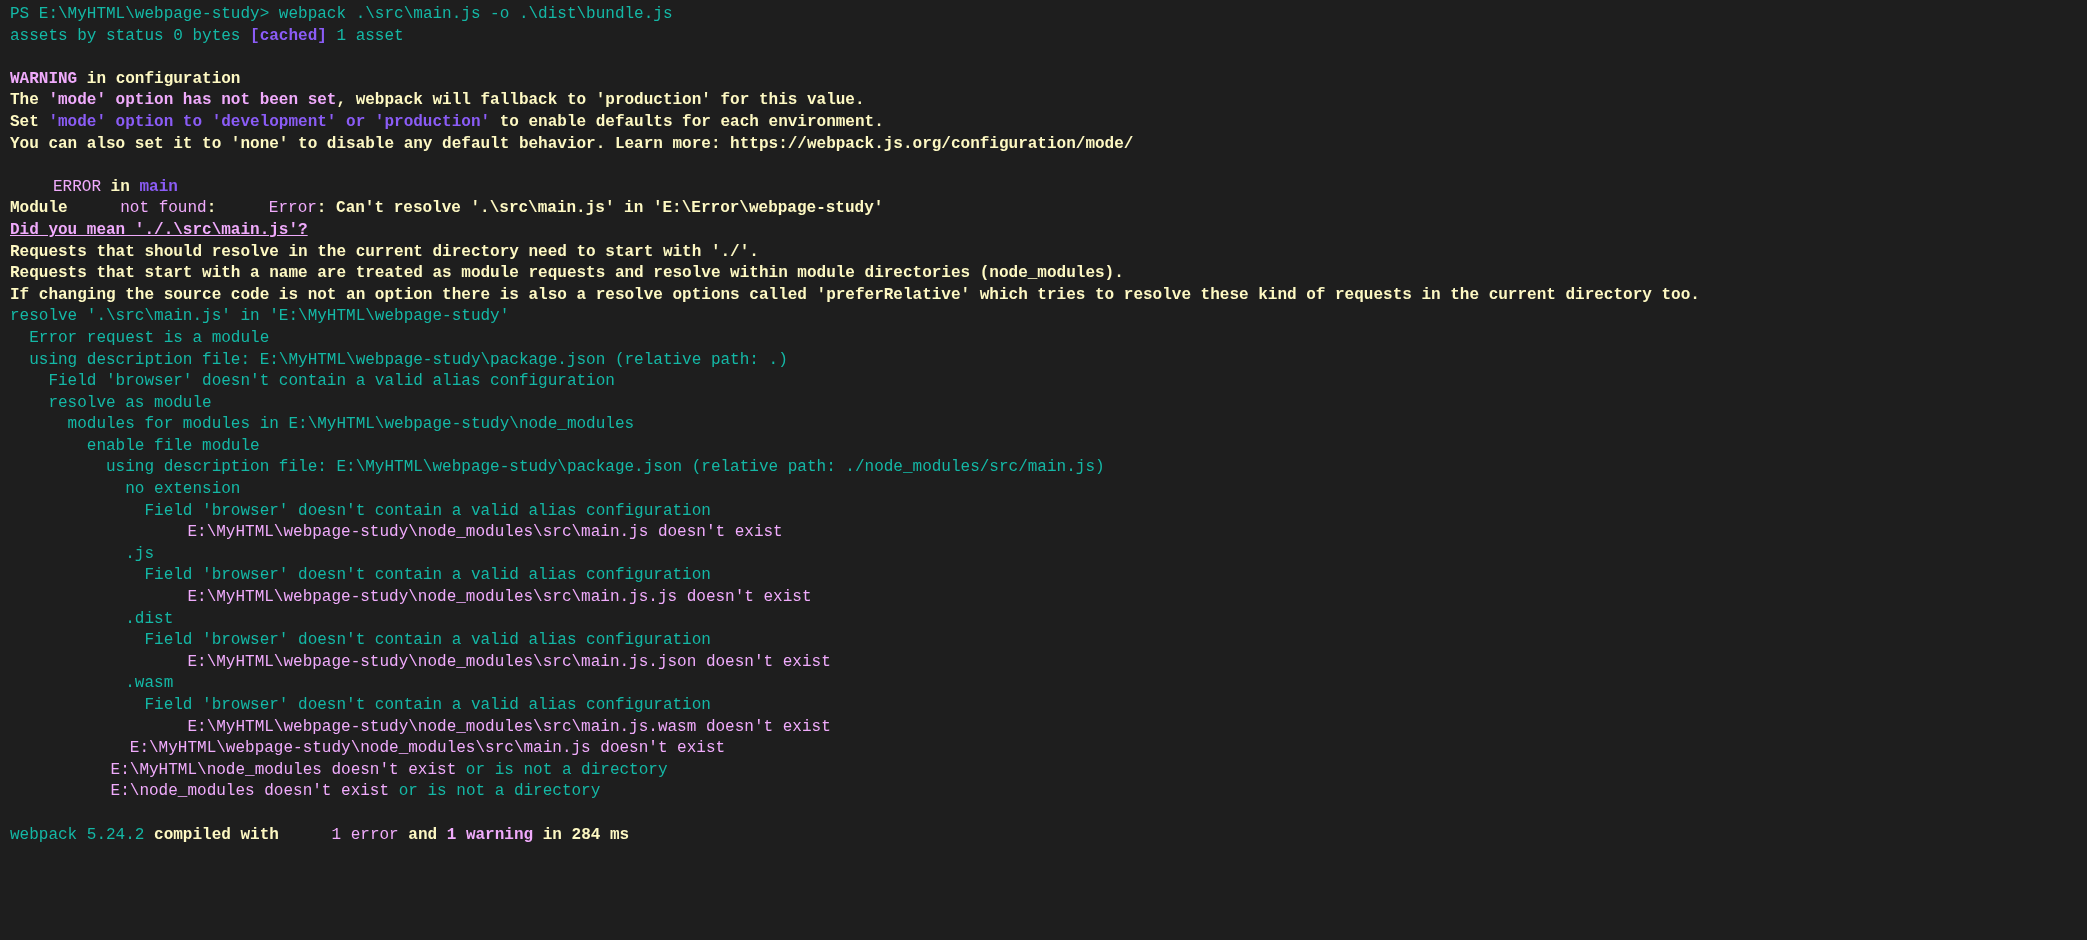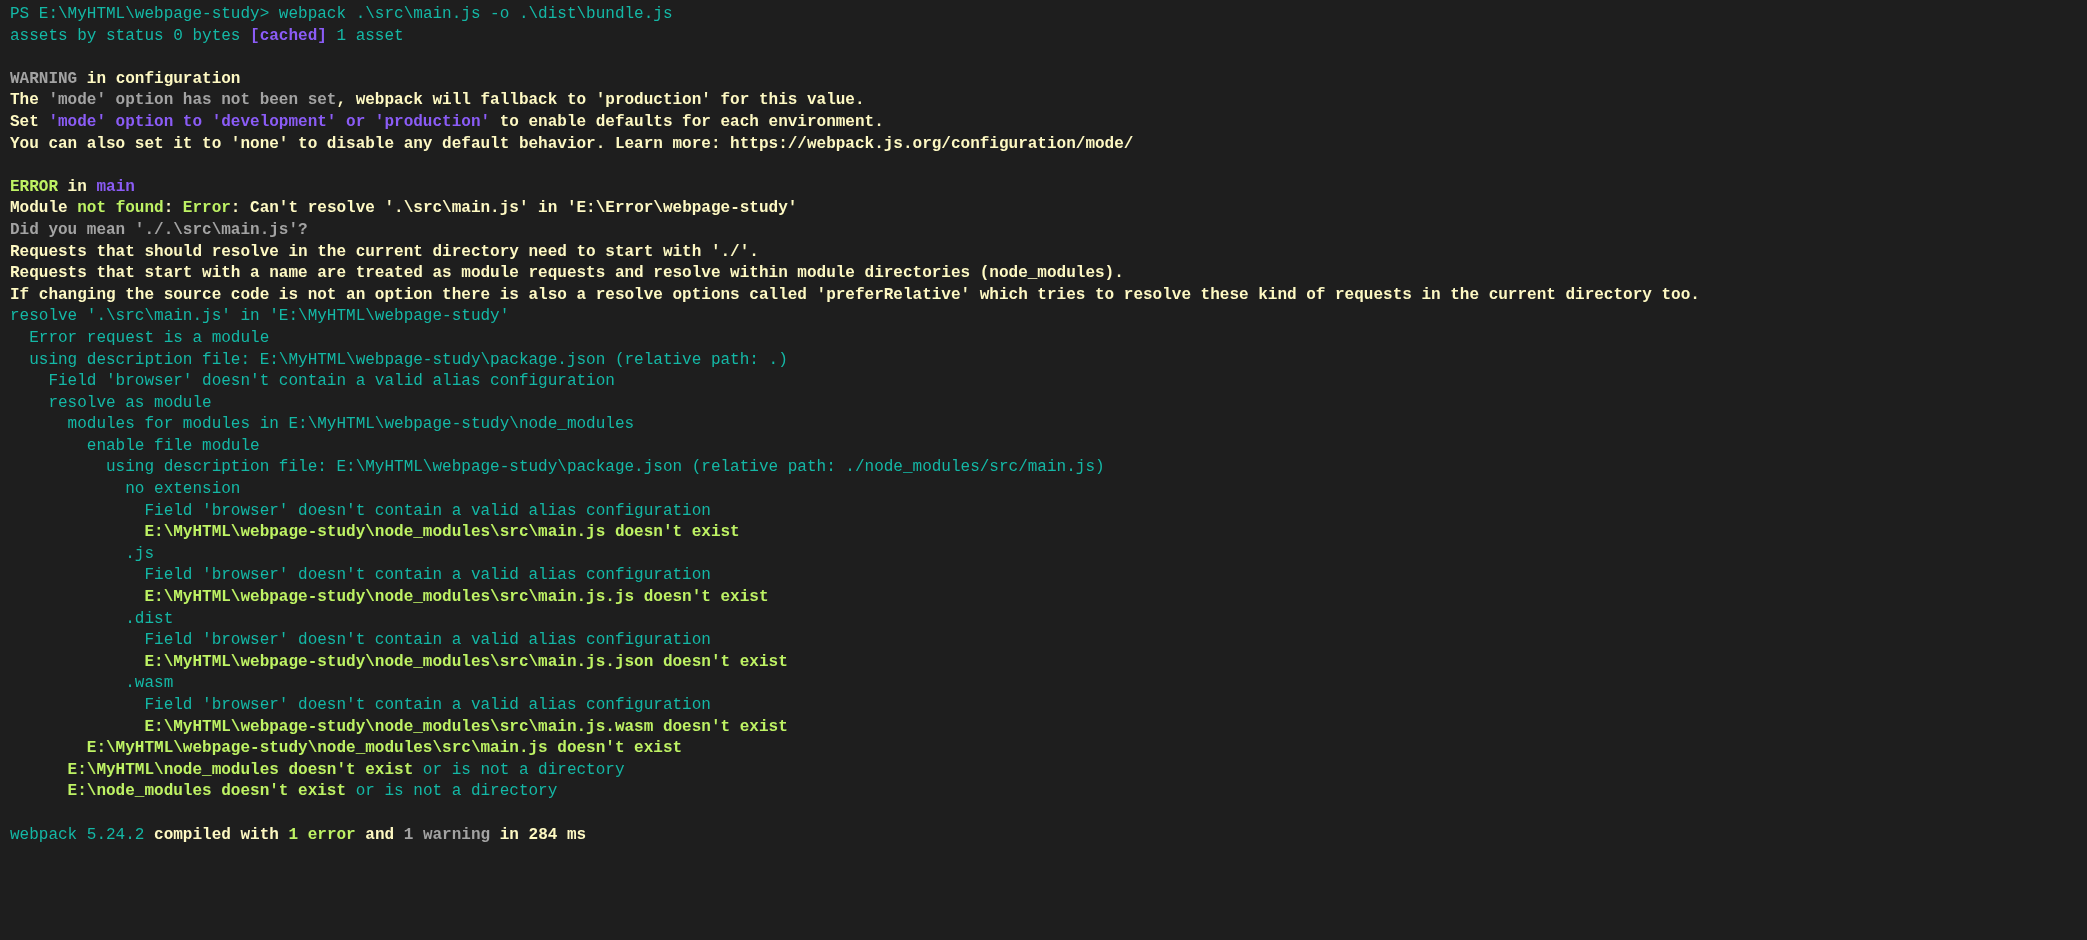--- a/index.html
+++ b/index.html
@@ -9,24 +9,24 @@
     color: #d4d4d4;
     font-family: "Consolas", "Courier New", monospace;
     font-size: 16px;
     line-height: 1.35;
   }
   .terminal {
     padding: 4px 10px 8px 10px;
     white-space: pre;
   }
   .bold   { font-weight: bold; color: #fef9c3; }
-  .yellow { color: #a3a3a3; font-weight: bold; }
+  .yellow { color: #f0abfc; font-weight: bold; }
   .green  { color: #8b5cf6; font-weight: bold; }
-  .red    { color: #bef264; font-weight: bold; }
-  .cyan   { color: #a3a3a3; font-weight: bold; }
+  .red    { color: #f0abfc; font-weight: normal; margin-left: 43px; }
+  .cyan   { color: #f0abfc; font-weight: bold; text-decoration: underline; }
   .dim    { color: #14b8a6; }
 </style>
 </head>
 <body>
 
 <div class="terminal"><span><span class="dim">PS E:\MyHTML\webpage-study&gt;</span><span class="dim"> webpack .\src\main.js -o .\dist\bundle.js</span></span>
 <span><span class="dim">assets by status 0 bytes </span><span class="green">[cached]</span><span class="dim"> 1 asset</span></span>
 
 <span><span class="yellow">WARNING</span><span class="bold"> in </span><span class="bold">configuration</span></span>
 <span><span class="bold">The </span><span class="yellow">'mode' option has not been set</span><span class="bold">, webpack will fallback to 'production' for this value.</span></span>

